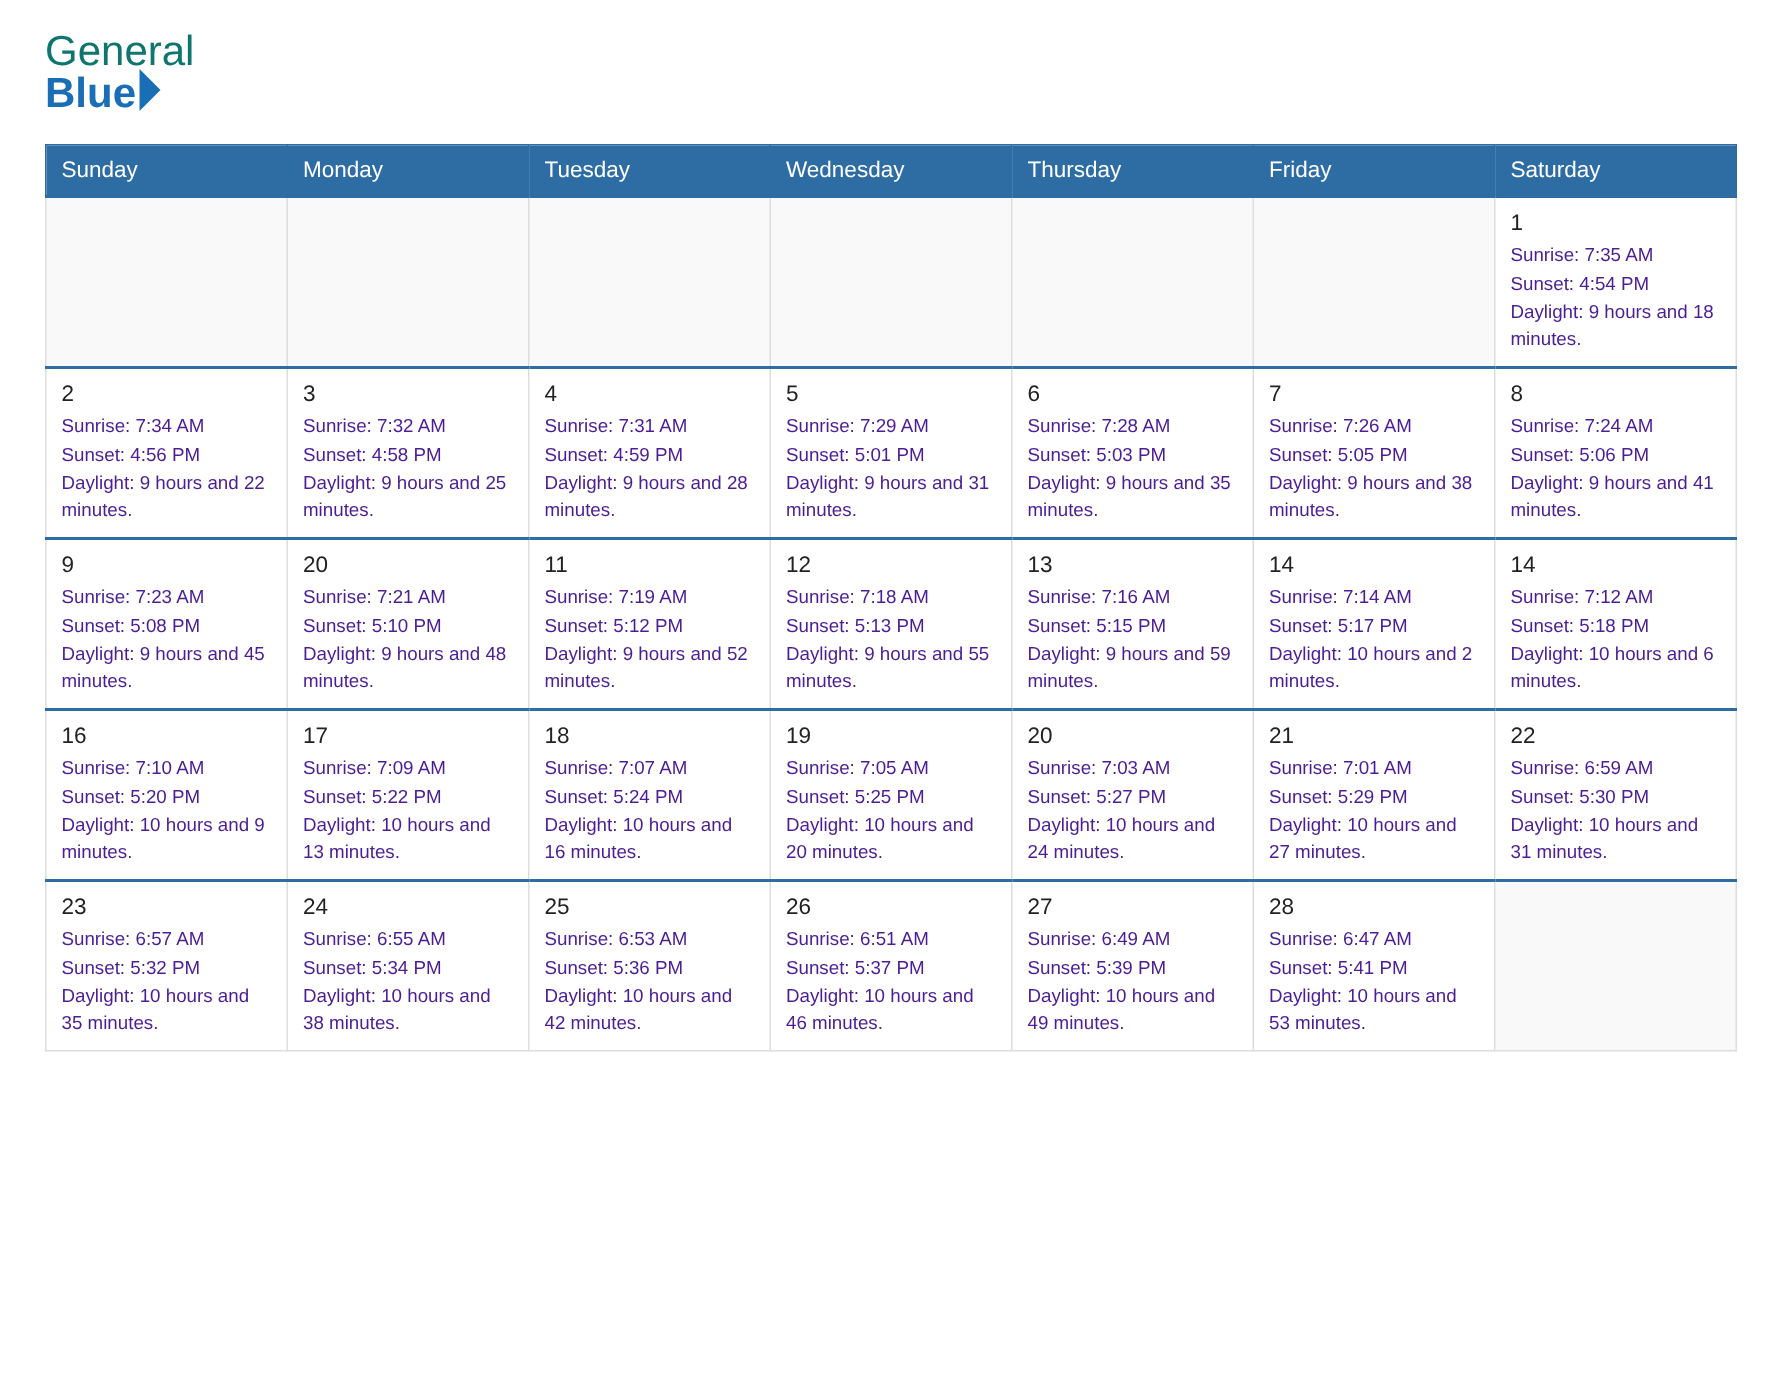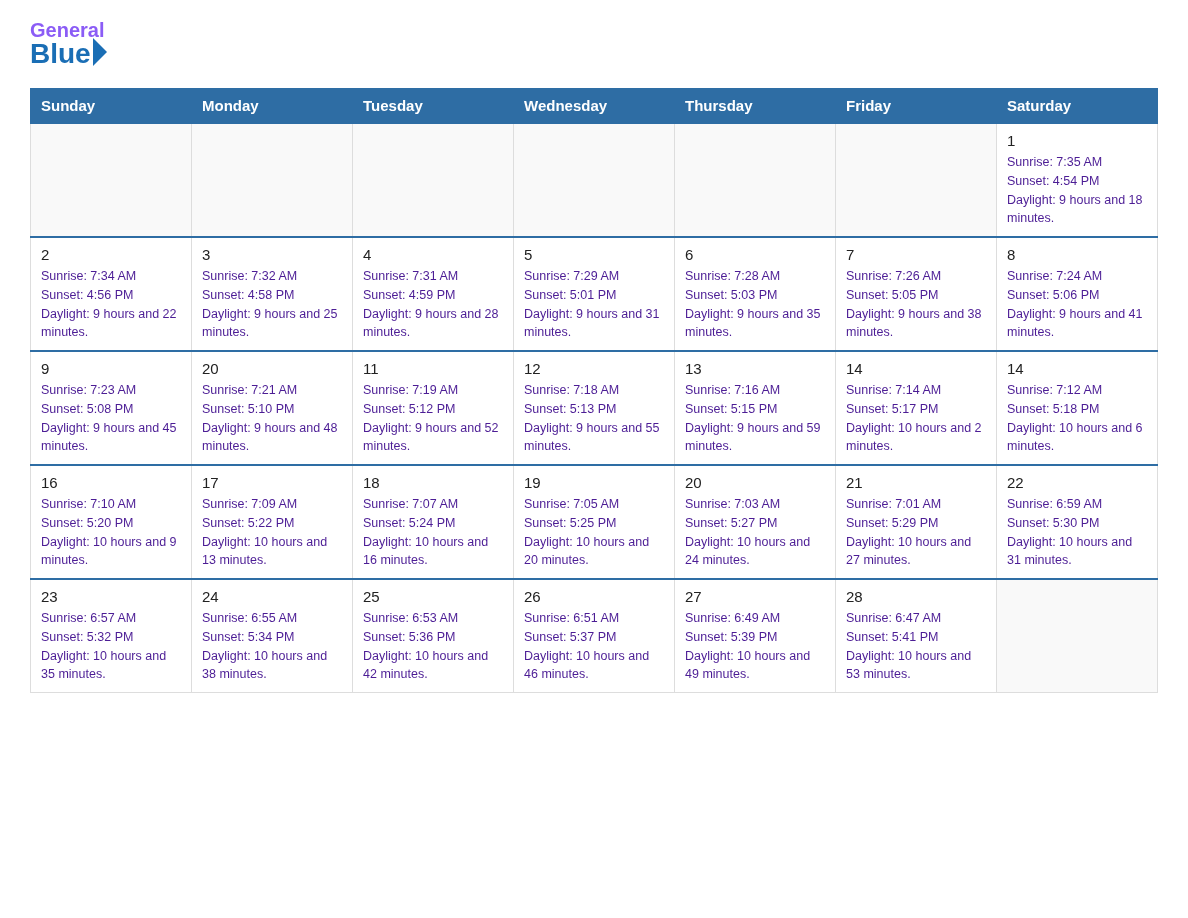--- a/index.html
+++ b/index.html
@@ -15,23 +15,23 @@
       justify-content: space-between;
       align-items: flex-start;
       margin-bottom: 20px;
     }
     .logo {
       display: flex;
       flex-direction: column;
       align-items: flex-start;
     }
     .logo-general {
-      font-size: 20px;
-      font-weight: bold;
-      color: #8b5cf6;
+      font-size: 28px;
+      font-weight: normal;
+      color: #0f766e;
       line-height: 1;
     }
     .logo-blue-row {
       display: flex;
       align-items: center;
     }
     .logo-blue {
       font-size: 28px;
       font-weight: bold;
       color: #1a6eb5;
@@ -62,21 +62,21 @@
     }
     .calendar {
       width: 100%;
       border-collapse: collapse;
       border: 1px solid #ccc;
     }
     .calendar th {
       background-color: #2e6da4;
       color: #fff;
       font-size: 15px;
-      font-weight: bold;
+      font-weight: normal;
       padding: 8px 10px;
       text-align: left;
       border: 1px solid #2e6da4;
     }
     .calendar td {
       vertical-align: top;
       padding: 8px 10px;
       border: 1px solid #ddd;
       width: calc(100% / 7);
       min-height: 110px;

